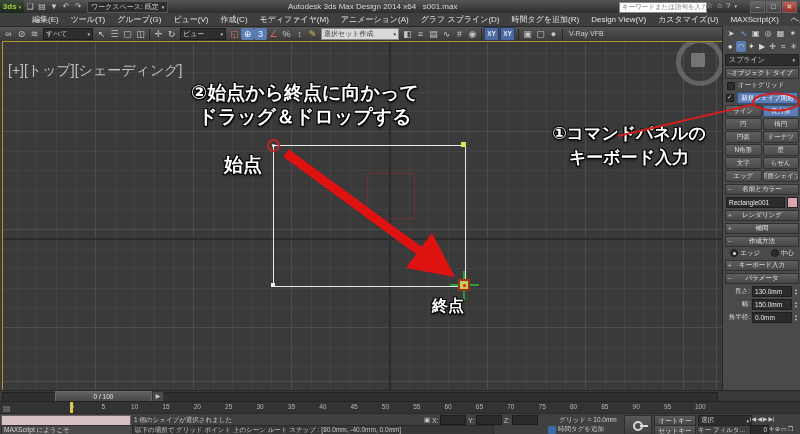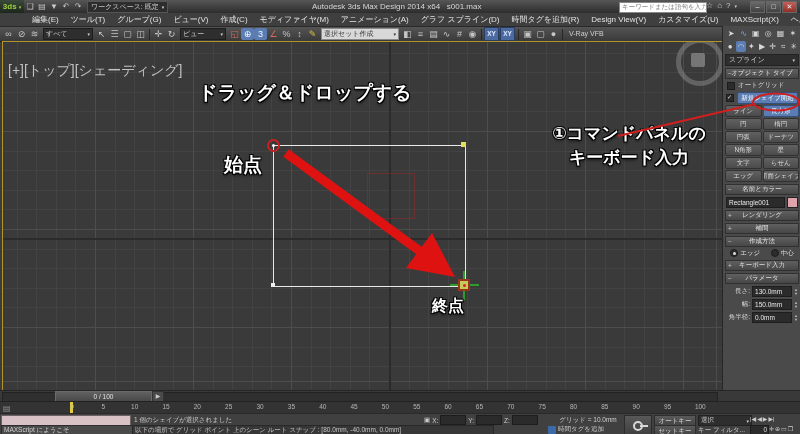--- a/index.html
+++ b/index.html
@@ -8,21 +8,21 @@
   .abs{position:absolute;}
 
   
   .titlebar{left:0;top:0;width:800px;height:13px;background:linear-gradient(#565656,#2d2d2d);
             display:flex;align-items:center;font-size:8px;color:#cfcfcf;}
   .logo{width:24px;height:13px;background:linear-gradient(#3a4a3a,#1d261d);color:#9fd43c;
         font-weight:bold;font-size:8px;display:flex;align-items:center;justify-content:center;gap:2px;}
   .qa-icon{width:12px;text-align:center;font-size:8px;color:#c9c9c9;}
   .ws-combo{height:10px;margin-left:3px;background:#2d2d2d;border:1px solid #555;color:#ccc;
             font-size:7px;display:flex;align-items:center;padding:0 3px;gap:3px;}
-  .win-title{position:absolute;left:312px;top:2px;font-size:8px;color:#d8d8d8;white-space:nowrap;}
+  .win-title{position:absolute;left:288px;top:2px;font-size:8px;color:#d8d8d8;white-space:nowrap;}
   .search-box{position:absolute;left:619px;top:1.5px;width:82px;height:9px;background:#fff;
               border:1px solid #888;color:#777;font-size:6.5px;display:flex;align-items:center;padding:0 2px;overflow:hidden;white-space:nowrap;}
   .tb-right-icons{position:absolute;left:706px;top:1px;display:flex;gap:4px;font-size:8px;color:#c9c9c9;}
   .winbtn{width:13px;height:10px;border:1px solid #666;background:linear-gradient(#6a6a6a,#424242);
           font-size:7px;line-height:9px;text-align:center;color:#eee;}
   .winbtn.close{background:linear-gradient(#c4605a,#8f2f28);}
   .winctl{position:absolute;right:3px;top:1px;display:flex;gap:1px;}
 
   
   .menubar{left:0;top:13px;width:800px;height:13px;background:#3f3f3f;border-bottom:1px solid #292929;
@@ -277,20 +277,21 @@
       </div>
     <div class="m-tr"></div>
     <div class="m-bl"></div>
     <div class="m-end-h"></div>
     <div class="m-end-v"></div>
     <div class="m-end-sq">
         <div class="dot"></div>
       </div>
 
     <div class="anno center" style="left:152px;top:39px;width:300px;font-size:19px;line-height:24px;">
+      <div>②始点から終点に向かって</div>
       <div>ドラッグ＆ドロップする</div>
     </div>
     <div class="anno" style="left:221px;top:110px;font-size:19px;">始点</div>
     <div class="anno" style="left:429px;top:254px;font-size:16px;">終点</div>
     <div class="anno center" style="left:533px;top:80px;width:186px;font-size:17px;line-height:24px;">
       <div>①コマンドパネルの</div>
       <div>キーボード入力</div>
     </div>
   </div>
 

